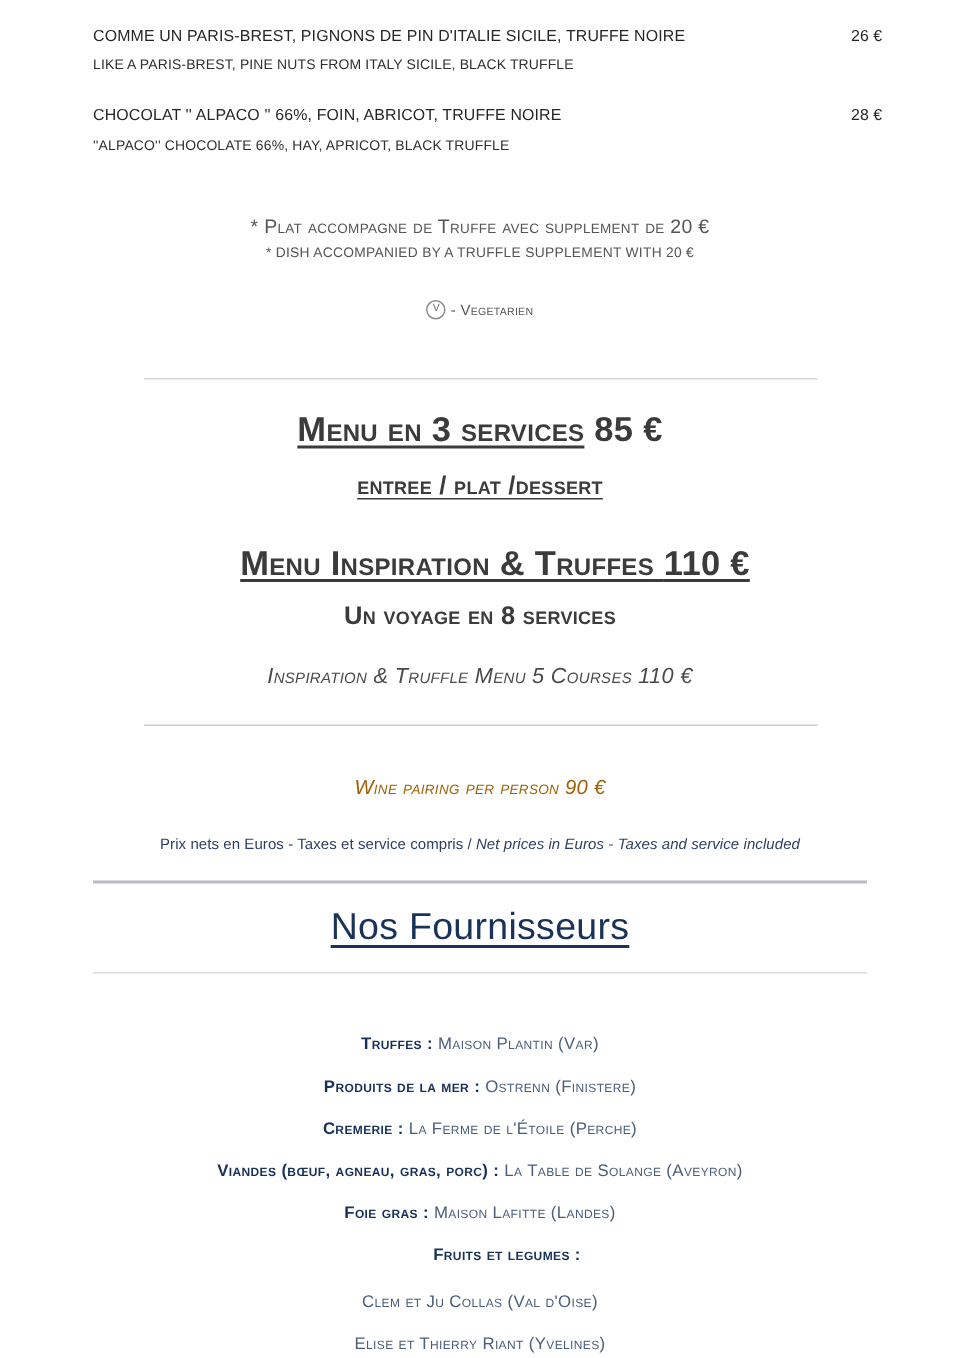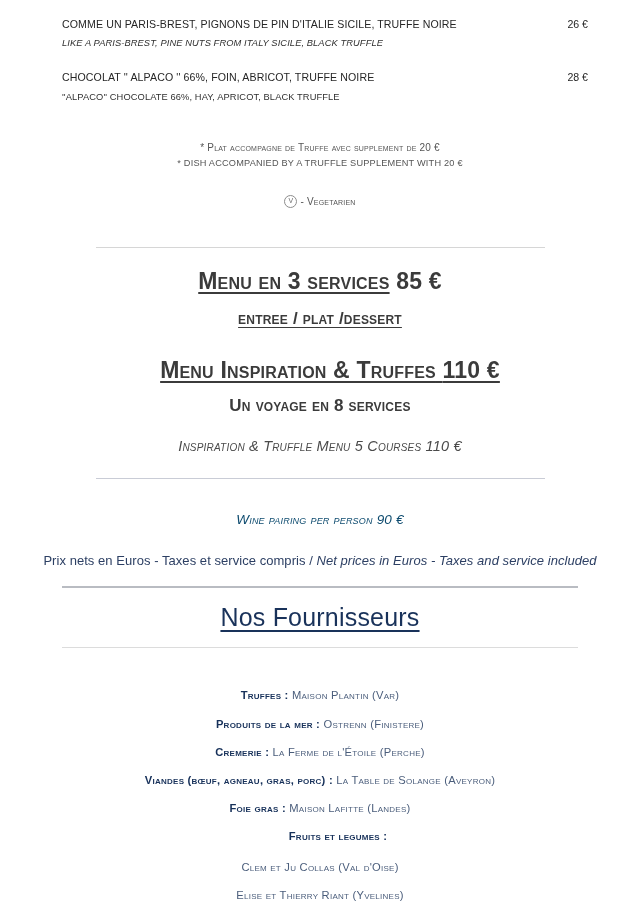--- a/index.html
+++ b/index.html
@@ -40,38 +40,37 @@
   .dish-price {
     font-size: 10.6px;
     color: #262626;
     white-space: nowrap;
     flex: 0 0 auto;
     text-align: right;
     min-width: 34px;
   }
   .dish-desc {
     font-size: 9.3px;
-    font-style: italic;
     color: #2f2f2f;
     text-transform: uppercase;
     letter-spacing: 0.1px;
     margin-top: 7px;
   }
   .dish-desc.roman {
     font-style: normal;
   }
 
   
   .notes {
     margin-top: 38px;
     text-align: center;
     color: #555555;
   }
   .note-line {
-    font-size: 10px;
+    font-size: 13px;
     font-variant: small-caps;
     letter-spacing: 0.2px;
     line-height: 1.65;
   }
   .note-line.upper {
     font-variant: normal;
     text-transform: uppercase;
     font-size: 9.2px;
   }
   .veg-line {
@@ -179,27 +178,27 @@
     font-size: 14.5px;
     font-weight: bold;
     font-variant: small-caps;
     color: #1d3557;
     letter-spacing: 0.2px;
   }
   .wine-sub {
     font-size: 13.5px;
     font-style: italic;
     font-variant: small-caps;
-    color: #0c4a6e;
+    color: #a16207;
     letter-spacing: 0.2px;
     margin-top: 4px;
   }
   .fine-print {
     text-align: center;
-    font-size: 13px;
+    font-size: 10px;
     color: #2c3f63;
     margin-top: 26px;
     letter-spacing: 0.05px;
   }
   .fine-print .it {
     font-style: italic;
   }
 
   
   .suppliers-title {

